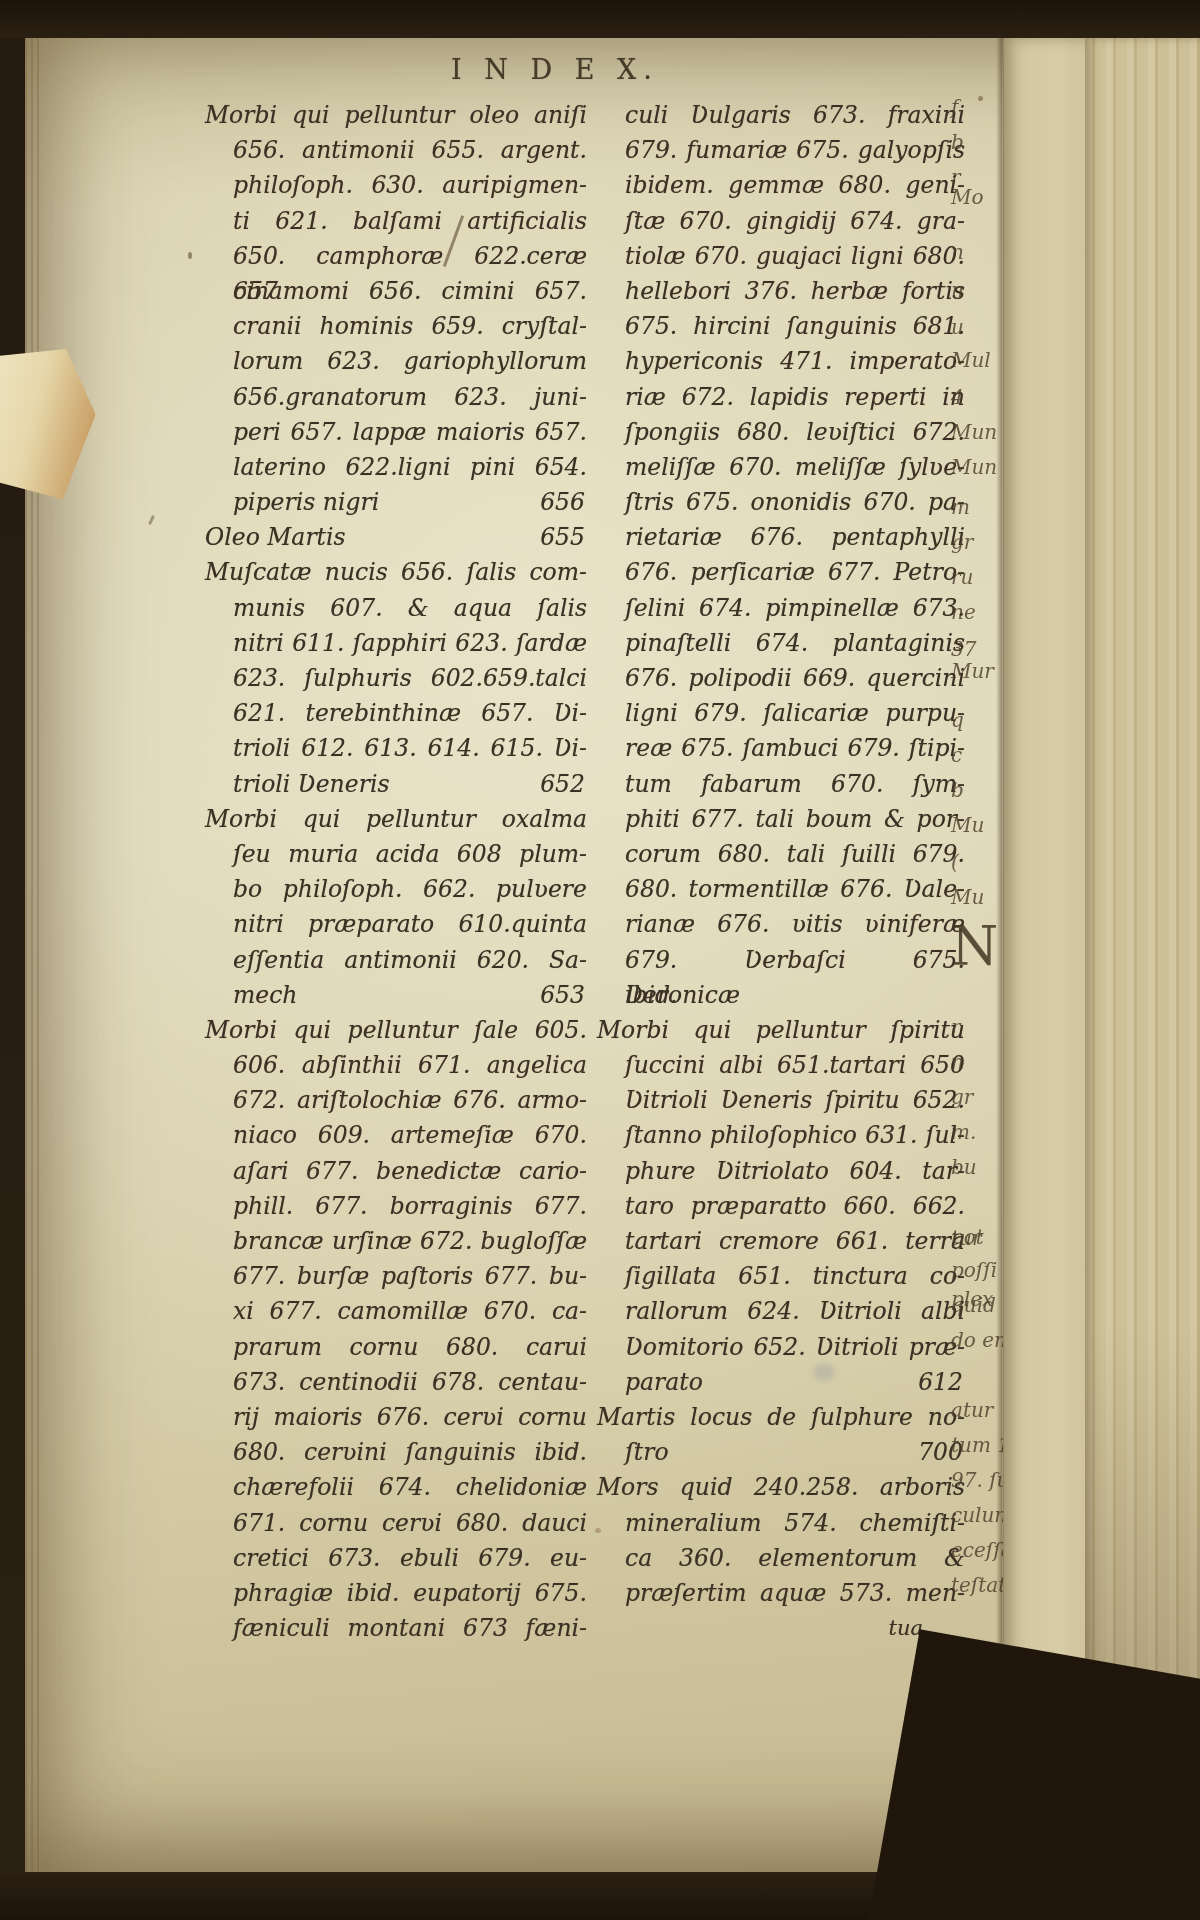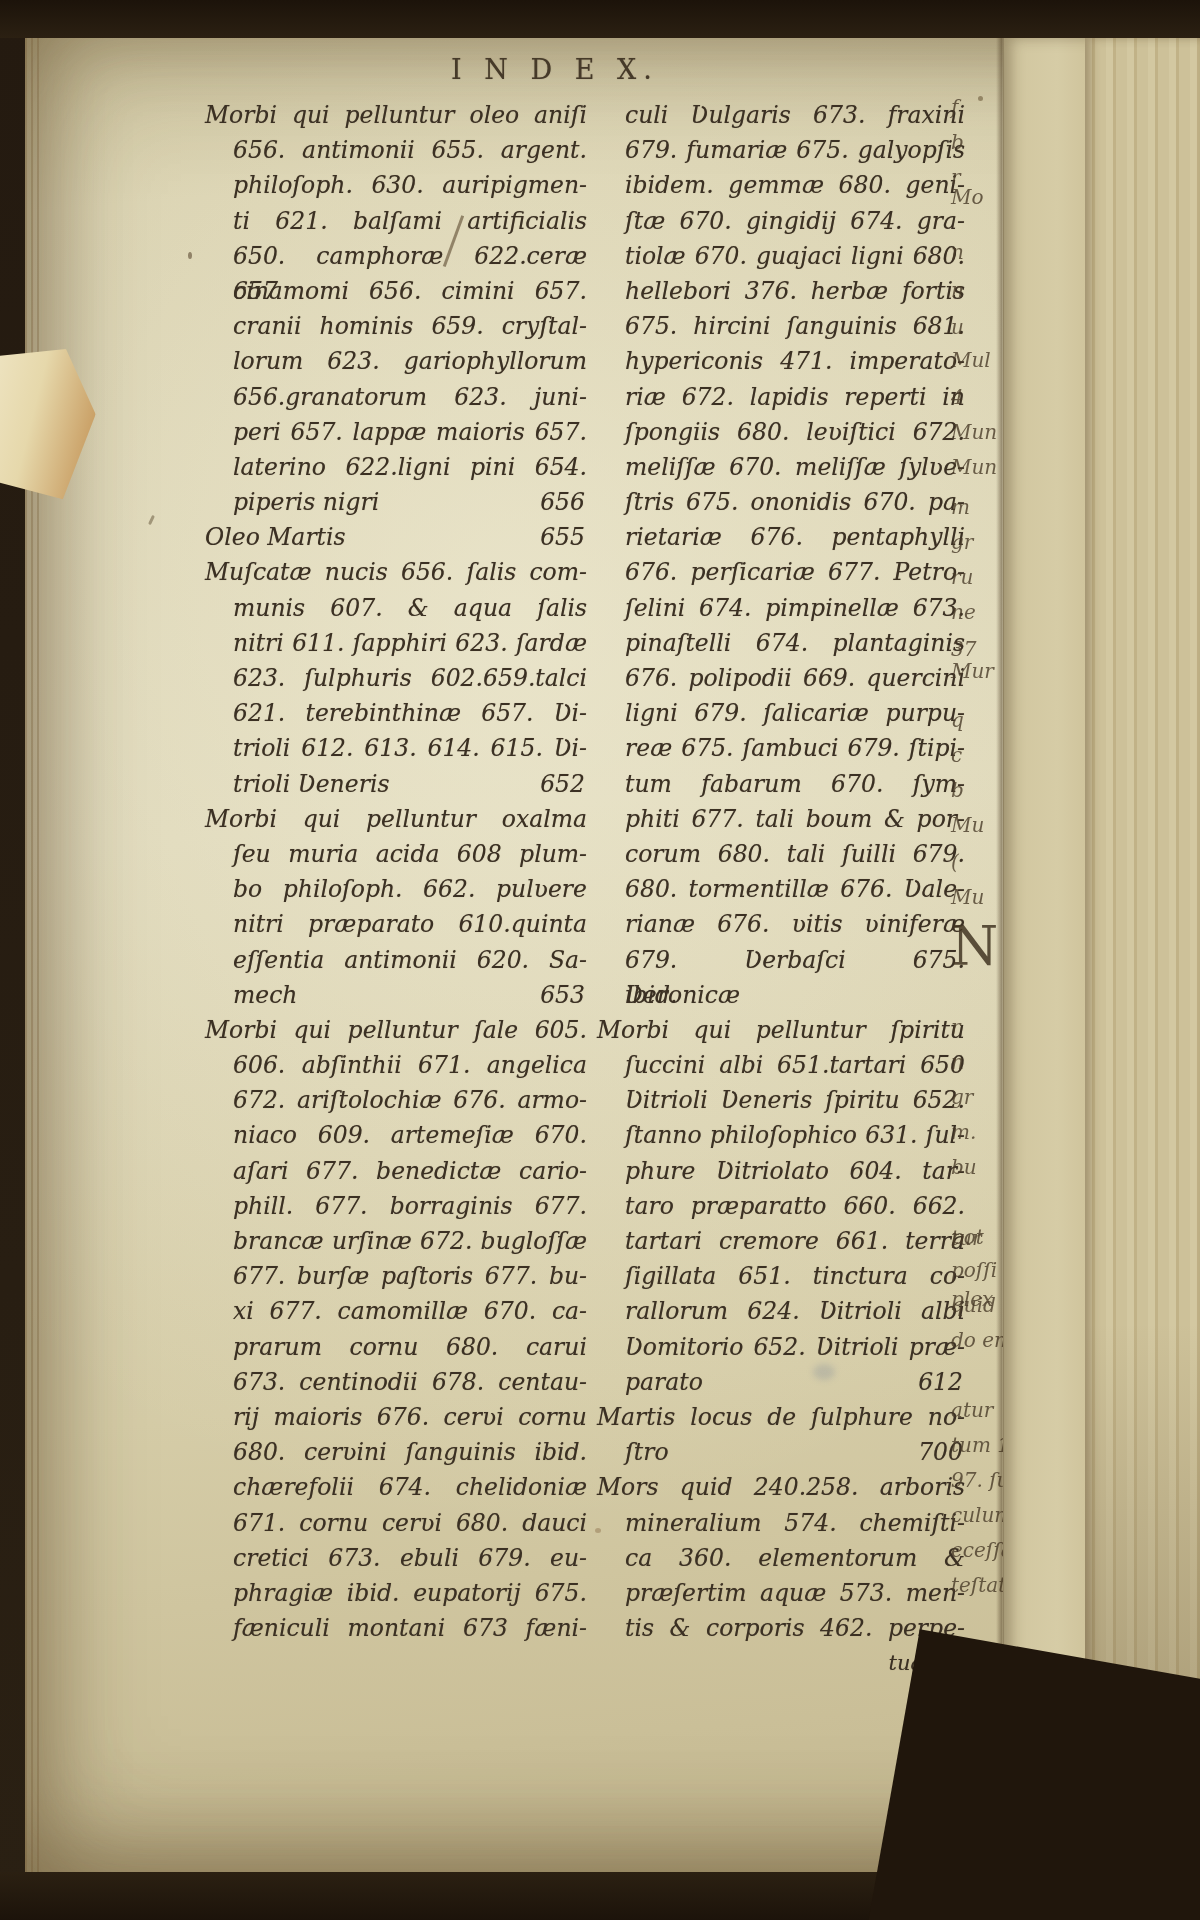--- a/index.html
+++ b/index.html
@@ -182,21 +182,20 @@
         </div>
         <div class="line first">Martis locus de ſulphure no-</div>
         <div class="line lr">
           <span>ſtro</span>
           <span class="r">700</span>
         </div>
         <div class="line first">Mors quid 240.258. arboris</div>
         <div class="line">mineralium 574. chemiſti-</div>
         <div class="line">ca 360. elementorum &amp;</div>
         <div class="line">præſertim aquæ 573. men-</div>
-        <div class="line">tis &amp; corporis 462. perpe-</div>
         <div id="catchword">tua</div>
       </div>
 
     <div id="under-page"></div>
     <div id="fragments">
         <div class="frag" style="top: 57px;">f</div>
         <div class="frag" style="top: 92px;">b</div>
         <div class="frag" style="top: 127px;">r</div>
         <div class="frag" style="top: 147px;">Mo</div>
         <div class="frag" style="top: 202px;">n</div>

